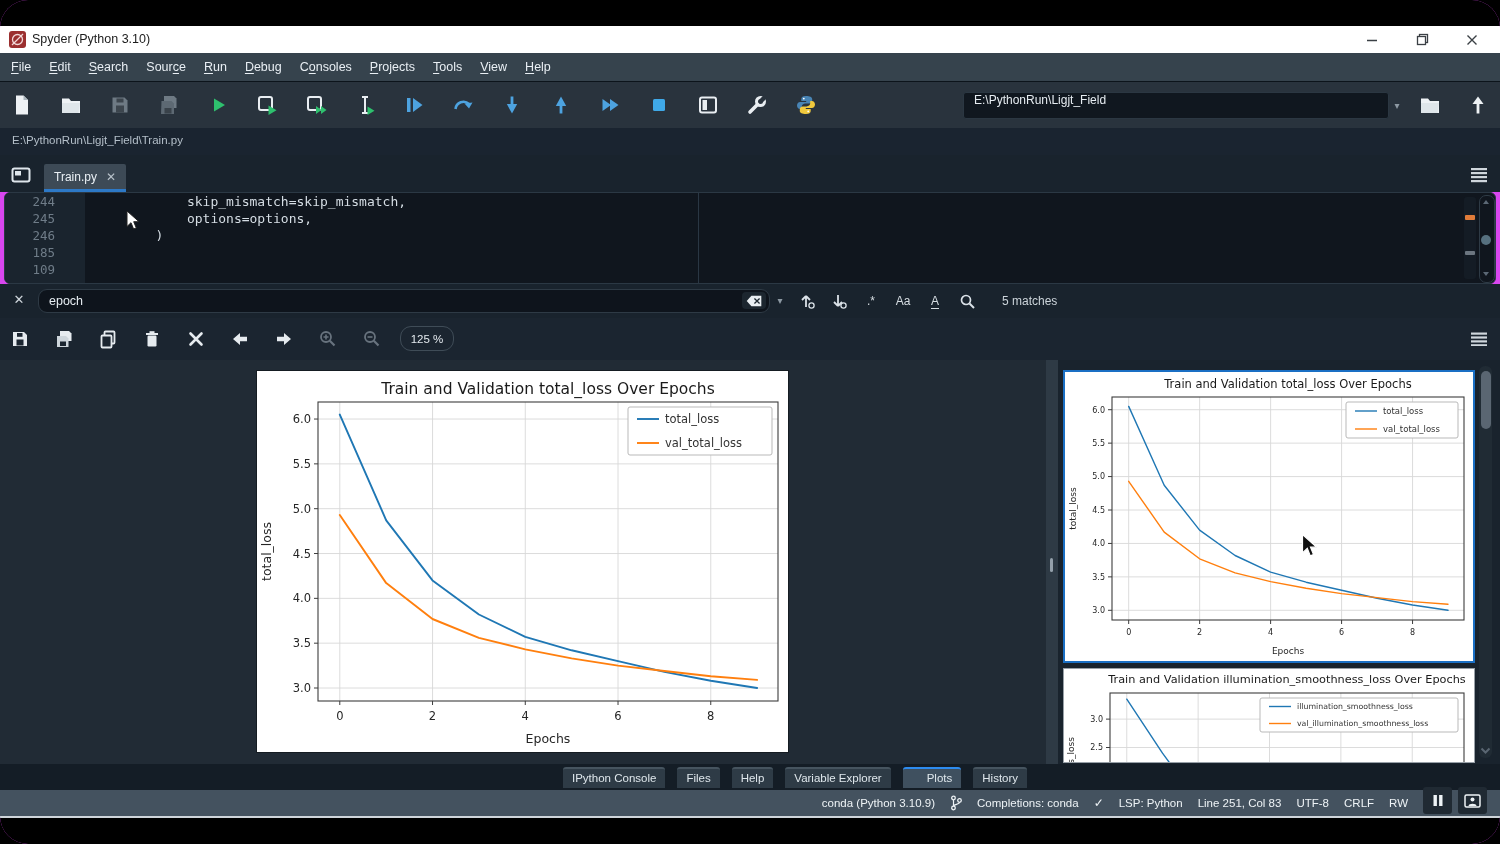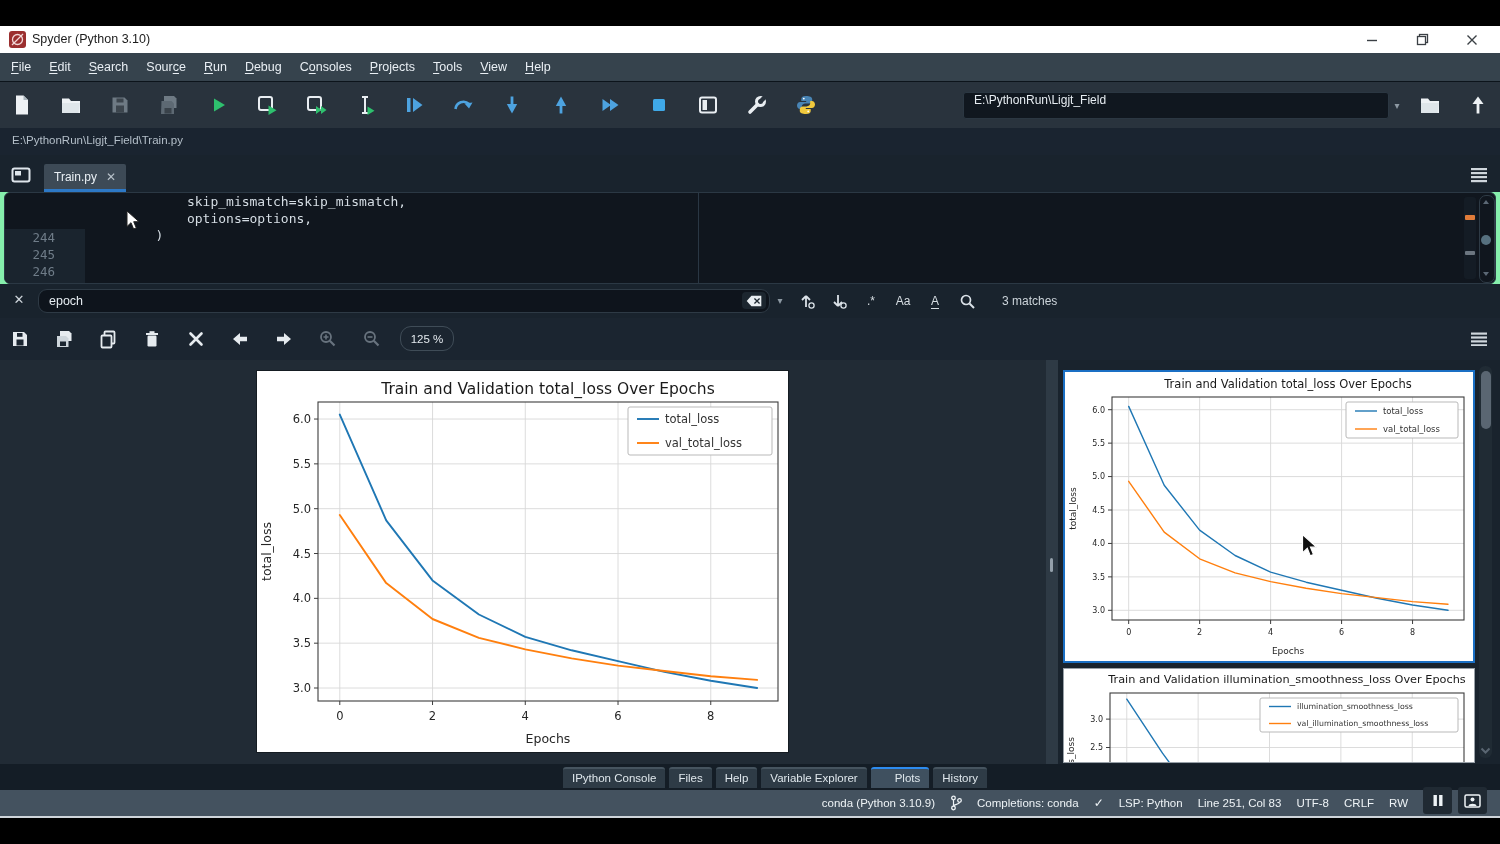--- a/index.html
+++ b/index.html
@@ -1,17 +1,17 @@
 <!DOCTYPE html>
 <html><head>
 <meta charset="utf-8">
 <style>
   html,body{margin:0;padding:0;background:#000;}
-  .screen{position:relative;width:1500px;height:844px;background:#86efac;overflow:hidden;
-          font-family:"Liberation Sans",sans-serif;color:#dfe6ec;}
+  .screen{position:relative;width:1500px;height:844px;background:#d946ef;overflow:hidden;
+          font-family:"Liberation Sans",sans-serif;color:#dfe6ec;border-radius:28px;}
   .abs{position:absolute;}
   svg{display:block;}
 
   
   #titlebar{left:0;top:26px;width:1500px;height:27px;background:#ffffff;color:#1b1b1b;}
   #titlebar .title{position:absolute;left:32px;top:6px;font-size:12.5px;}
   #spyder-logo{position:absolute;left:9px;top:5px;width:17px;height:17px;background:#9b2f2f;border-radius:3px;}
   .winctl{position:absolute;top:0;width:46px;height:27px;display:flex;align-items:center;justify-content:center;cursor:default;}
 
   
@@ -33,21 +33,21 @@
 
   
   #tabbar{left:0;top:155px;width:1500px;height:37px;background:#19232d;}
   #browse-tabs{position:absolute;left:8px;top:8px;width:26px;height:23px;display:flex;align-items:center;justify-content:center;}
   #editor-tab{position:absolute;left:44px;top:9px;height:25px;padding:0 10px;background:#3d4a56;border-bottom:3px solid #2d79c7;display:flex;align-items:center;gap:9px;border-radius:2px 2px 0 0;}
   #editor-tab .lbl{font-size:12px;color:#eaf0f5;}
   #editor-tab .close{font-size:12px;color:#b9c3cb;}
   #editor-options{position:absolute;left:1466px;top:8px;width:26px;height:23px;display:flex;align-items:center;justify-content:center;}
 
   #editor{left:4px;top:192px;width:1492px;height:92px;background:#10161e;border:1px solid #2b3844;border-radius:6px;box-sizing:border-box;overflow:hidden;}
-  #gutter{position:absolute;left:0;top:0;width:80px;height:100%;background:#1a242e;margin-top:36px;}
+  #gutter{position:absolute;left:0;top:0;width:80px;height:100%;background:#1a242e;}
   .lnum{height:17px;line-height:17px;text-align:right;padding-right:30px;color:#6f7c88;font-family:"DejaVu Sans Mono",monospace;font-size:12.5px;}
   #code{position:absolute;left:88px;top:0;right:40px;height:100%;}
   .cline{height:17px;line-height:17px;white-space:pre;font-family:"DejaVu Sans Mono",monospace;font-size:13px;color:#d5dde4;}
   #ruler{position:absolute;left:693px;top:0;width:1px;height:100%;background:#2a3744;}
   #marker-col{position:absolute;left:1459px;top:4px;width:12px;height:82px;background:#141c25;border-radius:3px;}
   .marker{position:absolute;left:1px;width:10px;border-radius:1px;}
   #ed-scroll{position:absolute;left:1474px;top:2px;width:14px;height:86px;border:1px solid #2e3b46;border-radius:7px;}
 
   #findbar{left:0;top:284px;width:1500px;height:34px;background:#19232d;border-bottom:1px solid #0c141b;}
   #find-close{position:absolute;left:10px;top:7px;width:18px;height:18px;color:#cfd6dc;font-size:13px;text-align:center;line-height:18px;}
@@ -70,21 +70,21 @@
   #splitter .handle{position:absolute;left:4px;top:198px;width:3px;height:14px;border-radius:2px;background:#94a0ab;}
   #thumbs-panel{left:1058px;top:360px;width:442px;height:404px;background:#19232d;}
   #thumb1{left:1063px;top:370px;width:412px;height:293px;background:#fff;border:2px solid #1a6fc4;box-sizing:border-box;padding:1px;}
   #thumb2{left:1063px;top:668px;width:412px;height:95px;background:#fff;border:1px solid #98a0a7;box-sizing:border-box;overflow:hidden;}
   #thumbs-scroll{left:1479px;top:366px;width:13px;height:392px;background:#202b34;border-radius:6px;}
   #thumbs-scroll .thumb{position:absolute;left:1.5px;top:5px;width:10px;height:58px;background:#5a6672;border-radius:5px;}
   #thumbs-scroll .down{position:absolute;left:1px;bottom:3px;}
 
   
   #bottom-tabbar{left:0;top:764px;width:1500px;height:26px;background:#141d26;}
-  #bottom-tabbar .row{position:absolute;left:563px;top:3px;display:flex;gap:4px;}
+  #bottom-tabbar .row{position:absolute;left:563px;top:3px;display:flex;gap:12px;}
   .btab{padding:3px 9px 4px;background:#2e3b46;color:#dfe7ec;font-size:11.5px;border-radius:3px 3px 0 0;border-top:2px solid #46545f;}
   .btab.active{background:#3f505f;border-top:2px solid #2d8cf0;padding-left:24px;}
 
   #statusbar{left:0;top:790px;width:1500px;height:28px;background:#44525f;border-bottom:2px solid #cfd5da;box-sizing:border-box;}
   #statusbar .items{position:absolute;right:92px;top:0;height:26px;display:flex;align-items:center;gap:15px;font-size:11.5px;color:#eef3f6;}
   .sbtn{position:absolute;top:-3px;width:29px;height:27px;background:#202a33;border-radius:3px;display:flex;align-items:center;justify-content:center;}
   #pause-btn{right:48px;} #screen-btn{right:13px;}
 
   .blackbar{left:0;width:1500px;background:#000;}
 </style>
@@ -345,21 +345,21 @@
       </span>
     <span class="findbtn" style="left:858px;">.*</span>
     <span class="findbtn" style="left:890px;">Aa</span>
     <span class="findbtn" style="left:922px;text-decoration:underline;text-underline-offset:3px;">A</span>
     <span class="findbtn" style="left:954px;">
         <svg width="17" height="17" viewBox="0 0 17 17">
           <circle cx="7" cy="7" r="4.5" fill="none" stroke="#dbe2e8" stroke-width="1.7"></circle>
           <line x1="10.5" y1="10.5" x2="15" y2="15" stroke="#dbe2e8" stroke-width="1.9"></line>
         </svg>
       </span>
-    <span id="find-matches">3 matches</span>
+    <span id="find-matches">5 matches</span>
   </div>
 
   <div class="abs" id="plots-toolbar">
     <div class="icons">
       <span class="pbtn">
           <svg width="20" height="20" viewBox="0 0 20 20">
             <path d="M3 3h11l3 3v11H3z" fill="#e6ebef"></path>
             <rect x="6.5" y="10.5" width="7" height="6" fill="#1b2530"></rect>
             <rect x="7" y="4" width="5.5" height="3.8" fill="#1b2530"></rect>
           </svg>

